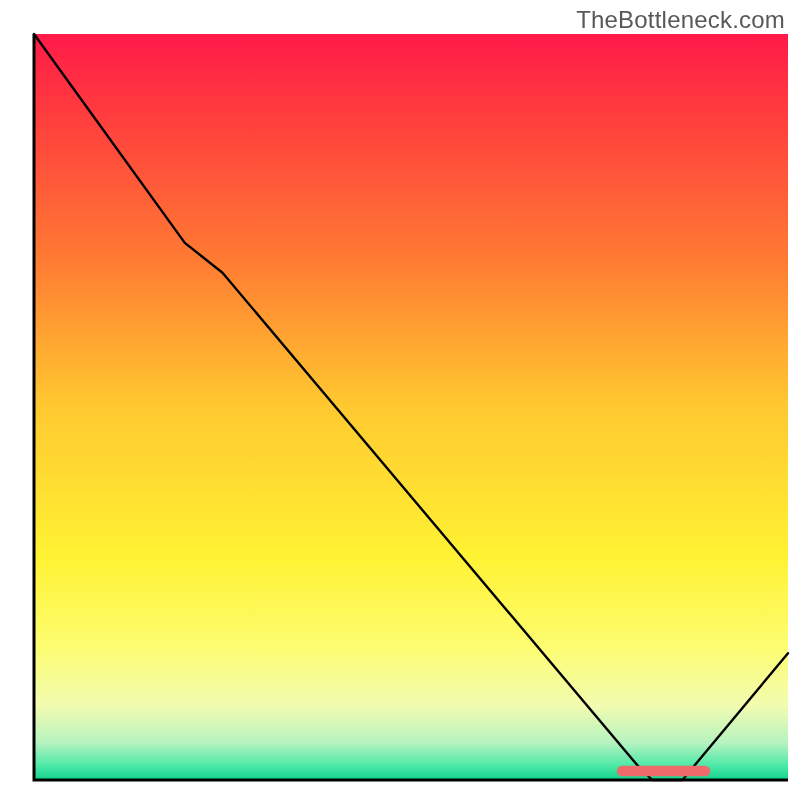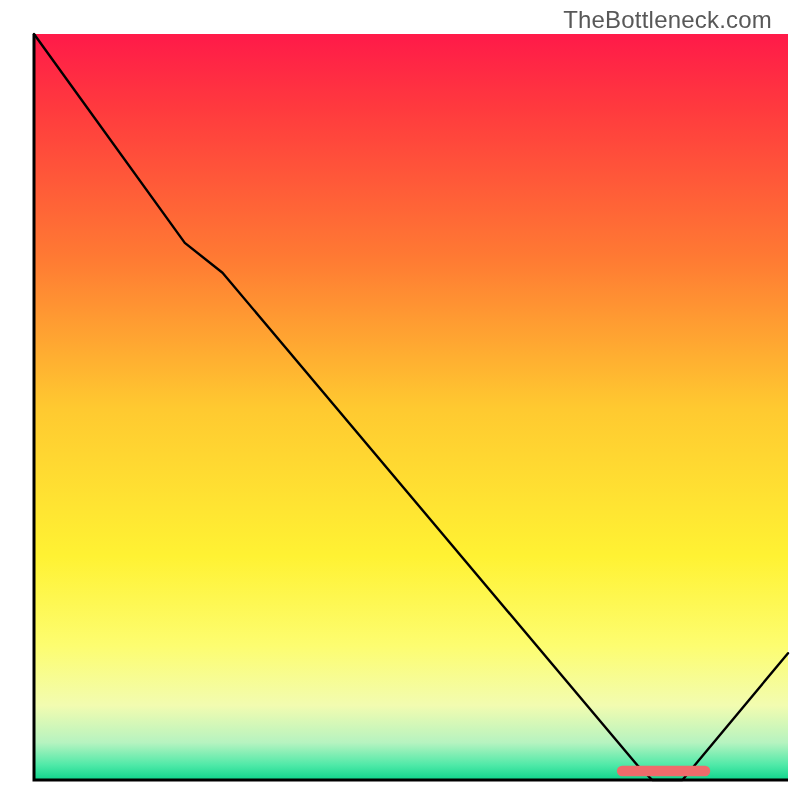--- a/index.html
+++ b/index.html
@@ -12,21 +12,21 @@
     overflow: hidden;
   }
   .wrap {
     position: relative;
     width: 800px;
     height: 800px;
   }
   .watermark {
     position: absolute;
     top: 6px;
-    right: 28px;
+    right: 15px;
     color: #585858;
     font-size: 24px;
     font-weight: 500;
     letter-spacing: 0.2px;
   }
   svg.plot {
     position: absolute;
     top: 0;
     left: 0;
   }

